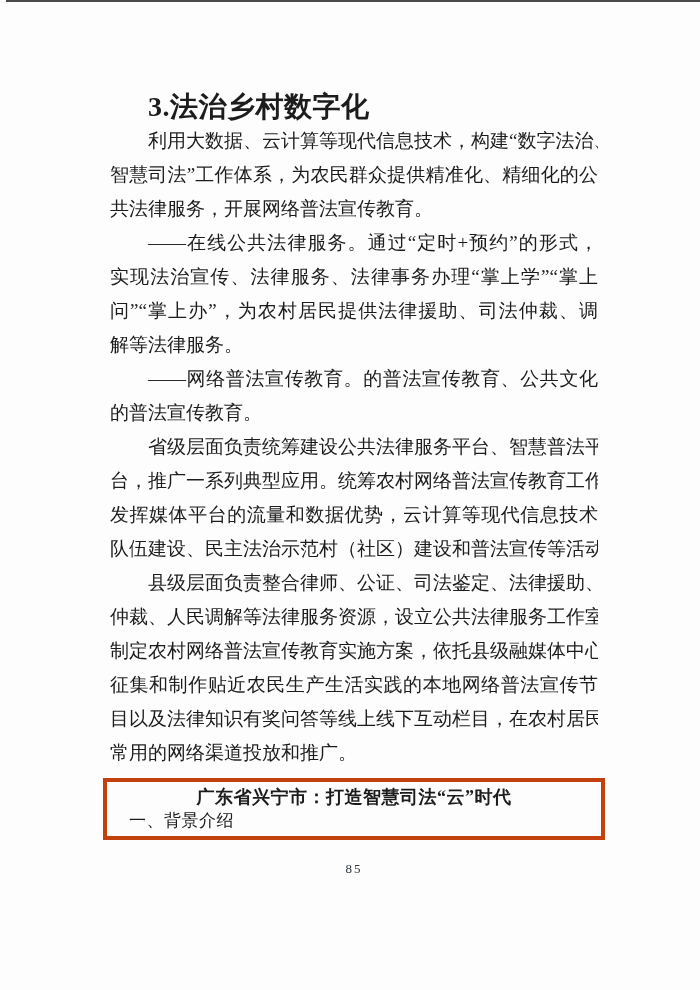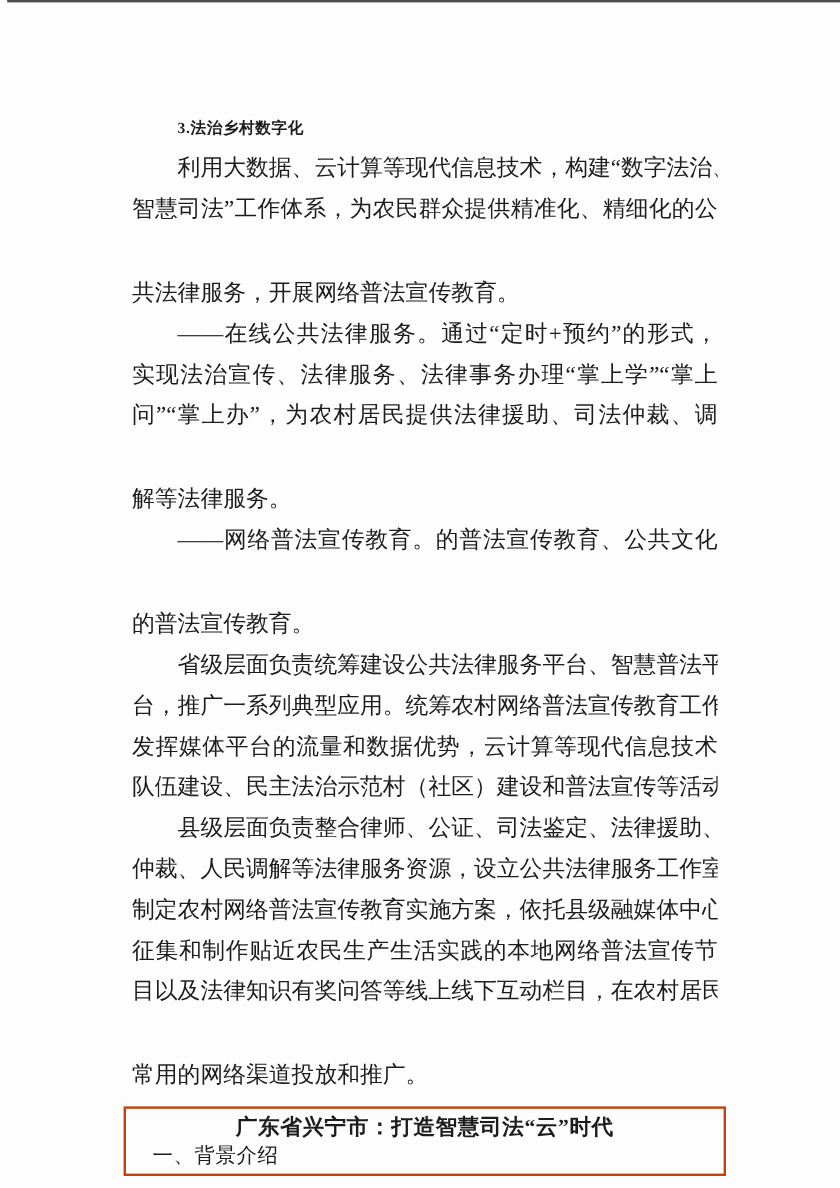--- a/index.html
+++ b/index.html
@@ -16,39 +16,39 @@
     overflow:hidden;
   }
   .top-rule {
     position:absolute; top:0; left:6px; right:0;
     height:2px; background:#4b4b4b;
   }
   .content {
     position:absolute; top:90px; left:110px; width:488px;
   }
   .heading {
-    font-size:13px; font-weight:700;
+    font-size:28px; font-weight:700;
     height:34px; line-height:34px;
     padding-left:38px;
     letter-spacing:0.5px;
   }
   .line {
     height:34px; line-height:34px;
     font-size:19px;
     text-align:justify;
     text-align-last:justify;
     overflow:hidden;
     white-space:nowrap;
   }
   .line.first { padding-left:38px; }
-  .line.end { text-align-last:left; white-space:normal;margin-top:36px; }
+  .line.end { text-align-last:left; white-space:normal; }
   .case-box {
     margin:8px 0 0 -7px;
     width:502px;
-    border:2px solid #c2410c;
+    border:4px solid #c2410c;
     padding:3px 12px 5px;
     background:#fdfdfd;
   }
   .case-title {
     font-size:18px; font-weight:700;
     line-height:25px;
     text-align:center;
     letter-spacing:0.5px;
   }
   .case-section {

